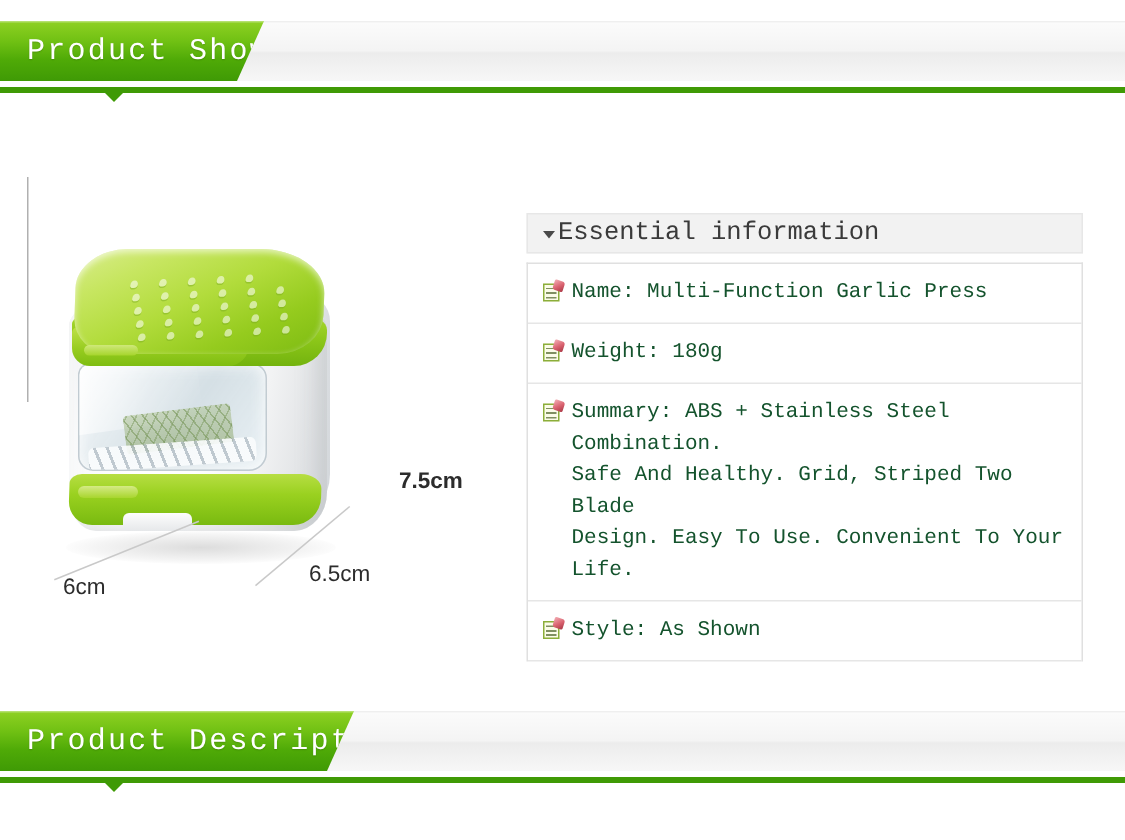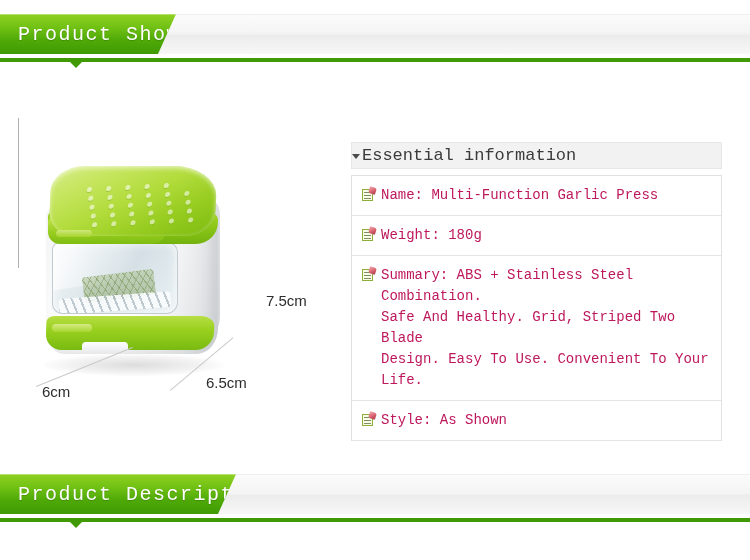--- a/index.html
+++ b/index.html
@@ -105,21 +105,21 @@
     background: #c9c9c9;
     transform-origin: 0 0;
   }
   .dim-label {
     position: absolute;
     color: #2c2c2c;
     font-family: "Liberation Sans", sans-serif;
     font-size: 15px;
     white-space: nowrap;
   }
-  #dim-h-label  { left: 248px; top: 174px; }
+  #dim-h-label  { left: 248px; top: 194px; font-weight: bold; }
   #dim-w-label  { left: 24px;  top: 255px; margin-top: 10px; }
   #dim-d-label  { left: 188px; top: 256px; }
 
   
   .press {
     position: absolute;
     left: 18px;
     top: 38px;
     width: 200px;
     height: 230px;
@@ -302,20 +302,21 @@
     top: 142px;
     width: 371px;
   }
   .info-header {
     height: 27px;
     background: #f2f2f2;
     border: 1px solid #e7e7e7;
     box-sizing: border-box;
     display: flex;
     align-items: center;
+    padding-left: 10px;
   }
   .info-header-caret {
     width: 0; height: 0;
     border-left: 4px solid transparent;
     border-right: 4px solid transparent;
     border-top: 5px solid #4a4a4a;
     margin-right: 2px;
     margin-top: 2px;
   }
   .info-header-title {
@@ -372,21 +373,21 @@
     left: 8px; top: -1px;
     width: 7px; height: 7px;
     background: linear-gradient(135deg, #f4b0b6 0%, #d9626f 55%, #a83644 100%);
     border-radius: 1px 2px 1px 2px;
     transform: rotate(18deg);
   }
   .row-text {
     font-family: "Liberation Mono", "DejaVu Sans Mono", monospace;
     font-size: 14px;
     line-height: 21px;
-    color: #be185d;
+    color: #14532d;
     white-space: pre-line;
   }
   .row-summary .row-text { white-space: pre-line; }
 </style>
 </head>
 <body>
 
 <div class="banner-wrap" id="banner-show">
   <div class="banner-bar"></div>
   <div class="banner-tab" style="width:176px;">

